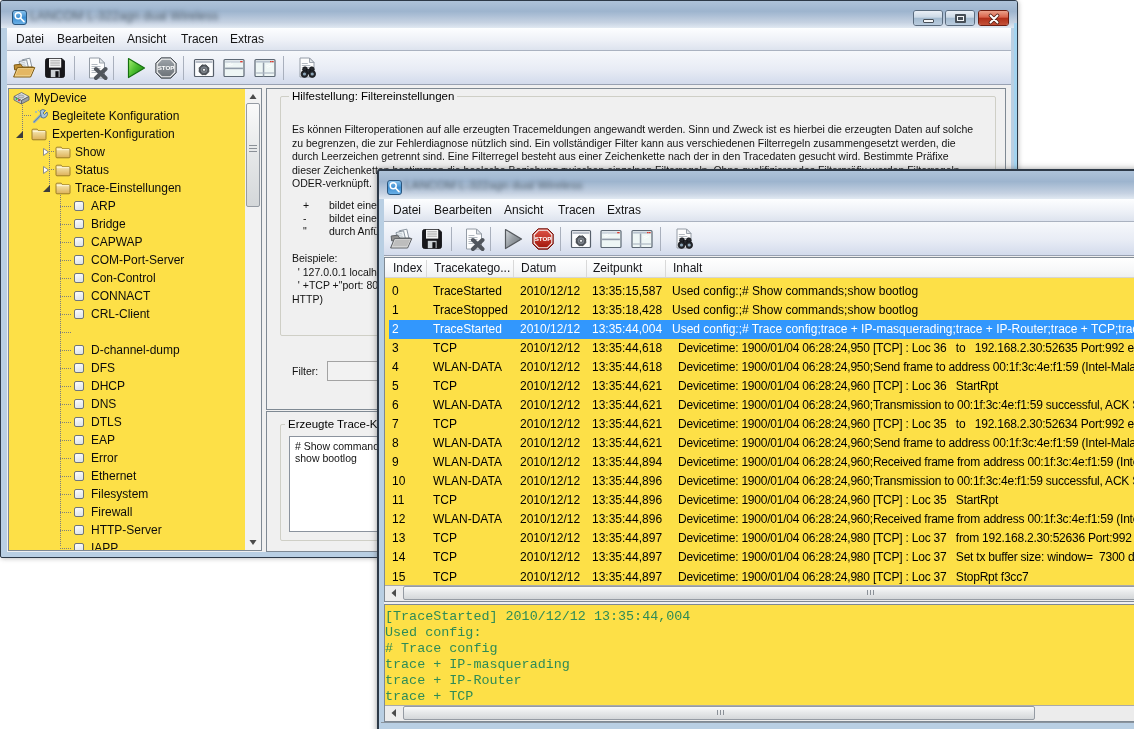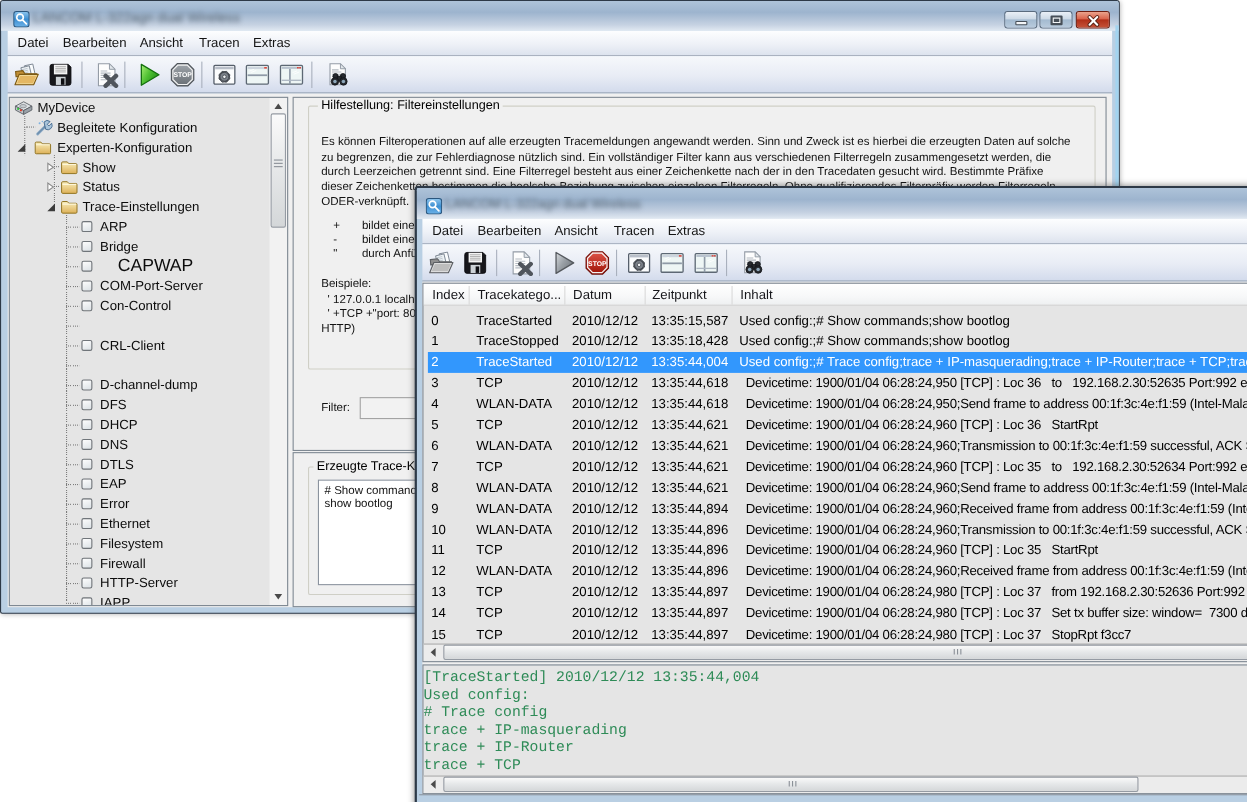--- a/index.html
+++ b/index.html
@@ -6,21 +6,21 @@
 .a{position:absolute}
 .win{position:absolute;background:#b9cfe3;border:1px solid #2d3947}
 .titlebar{position:absolute;background:linear-gradient(180deg,#aec3d9 0%,#9db4ce 38%,#c6d2e2 80%,#e1e9f2 100%)}
 .blur{color:#52616f;filter:blur(2.2px);font-size:12.5px;white-space:nowrap}
 .menubar{position:absolute;background:linear-gradient(180deg,#fdfeff 0%,#eef1f7 55%,#dde3ee 100%);border-bottom:1px solid #aab2c0}
 .menubar span{position:absolute;font-size:12px;color:#141414;top:50%;transform:translateY(-50%)}
 .toolbar{position:absolute;background:linear-gradient(180deg,#f6f8fb 0%,#e8ecf5 55%,#d3dbec 100%);border-bottom:1px solid #98a1b2}
 .tsep{position:absolute;width:1px;height:24px;background:#a9b0bd}
 .ticon{position:absolute;width:24px;height:24px}
 .btn{position:absolute;border-radius:3px;border:1px solid #5a6b7e}
-.panel{position:absolute;border:1px solid #7f8993;background:#e5e5e5;overflow:hidden}
+.panel{position:absolute;border:1px solid #7f8993;background:#fde047;overflow:hidden}
 .gray{background:#f0f0f0}
 .gbox{position:absolute;border:1px solid #cfcfc6;border-radius:2px}
 .glabel{position:absolute;background:#f0f0f0;font-size:11.5px;padding:0 3px;white-space:nowrap}
 .t11{font-size:10.5px;color:#121212;white-space:nowrap;position:absolute}
 .dotv{position:absolute;width:1px;background-image:repeating-linear-gradient(to bottom,#7d7d7d 0 1px,transparent 1px 2px)}
 .doth{position:absolute;height:1px;background-image:repeating-linear-gradient(to right,#7d7d7d 0 1px,transparent 1px 2px)}
 .cb{position:absolute;width:10px;height:10px;border:1px solid #70757a;border-radius:2px;background:linear-gradient(160deg,#fdfdfd,#dce2e6)}
 .hdr{position:absolute;font-size:12px;color:#16161a;white-space:nowrap}
 .cell{position:absolute;font-size:12px;white-space:nowrap}
 .row{position:absolute;left:0;right:0;height:19.1px;line-height:19.1px}
@@ -270,29 +270,33 @@
       <div class="a" style="left:0;top:108px;width:236px;height:18px">
         <div class="cb" style="left:65px;top:4px"></div>
         <div class="a" style="left:82px;top:0;line-height:18px;font-size:12px;color:#0c0c0c;white-space:nowrap">ARP</div>
       </div>
       <div class="a" style="left:0;top:126px;width:236px;height:18px">
         <div class="cb" style="left:65px;top:4px"></div>
         <div class="a" style="left:82px;top:0;line-height:18px;font-size:12px;color:#0c0c0c;white-space:nowrap">Bridge</div>
       </div>
       <div class="a" style="left:0;top:144px;width:236px;height:18px">
         <div class="cb" style="left:65px;top:4px"></div>
-        <div class="a" style="left:98px;top:0;line-height:18px;font-size:16px;color:#0c0c0c;white-space:nowrap">CAPWAP</div>
+        <div class="a" style="left:82px;top:0;line-height:18px;font-size:12px;color:#0c0c0c;white-space:nowrap">CAPWAP</div>
       </div>
       <div class="a" style="left:0;top:162px;width:236px;height:18px">
         <div class="cb" style="left:65px;top:4px"></div>
         <div class="a" style="left:82px;top:0;line-height:18px;font-size:12px;color:#0c0c0c;white-space:nowrap">COM-Port-Server</div>
       </div>
       <div class="a" style="left:0;top:180px;width:236px;height:18px">
         <div class="cb" style="left:65px;top:4px"></div>
         <div class="a" style="left:82px;top:0;line-height:18px;font-size:12px;color:#0c0c0c;white-space:nowrap">Con-Control</div>
+      </div>
+      <div class="a" style="left:0;top:198px;width:236px;height:18px">
+        <div class="cb" style="left:65px;top:4px"></div>
+        <div class="a" style="left:82px;top:0;line-height:18px;font-size:12px;color:#0c0c0c;white-space:nowrap">CONNACT</div>
       </div>
       <div class="a" style="left:0;top:216px;width:236px;height:18px">
         <div class="cb" style="left:65px;top:4px"></div>
         <div class="a" style="left:82px;top:0;line-height:18px;font-size:12px;color:#0c0c0c;white-space:nowrap">CRL-Client</div>
       </div>
       <div class="a" style="left:0;top:252px;width:236px;height:18px">
         <div class="cb" style="left:65px;top:4px"></div>
         <div class="a" style="left:82px;top:0;line-height:18px;font-size:12px;color:#0c0c0c;white-space:nowrap">D-channel-dump</div>
       </div>
       <div class="a" style="left:0;top:270px;width:236px;height:18px">

